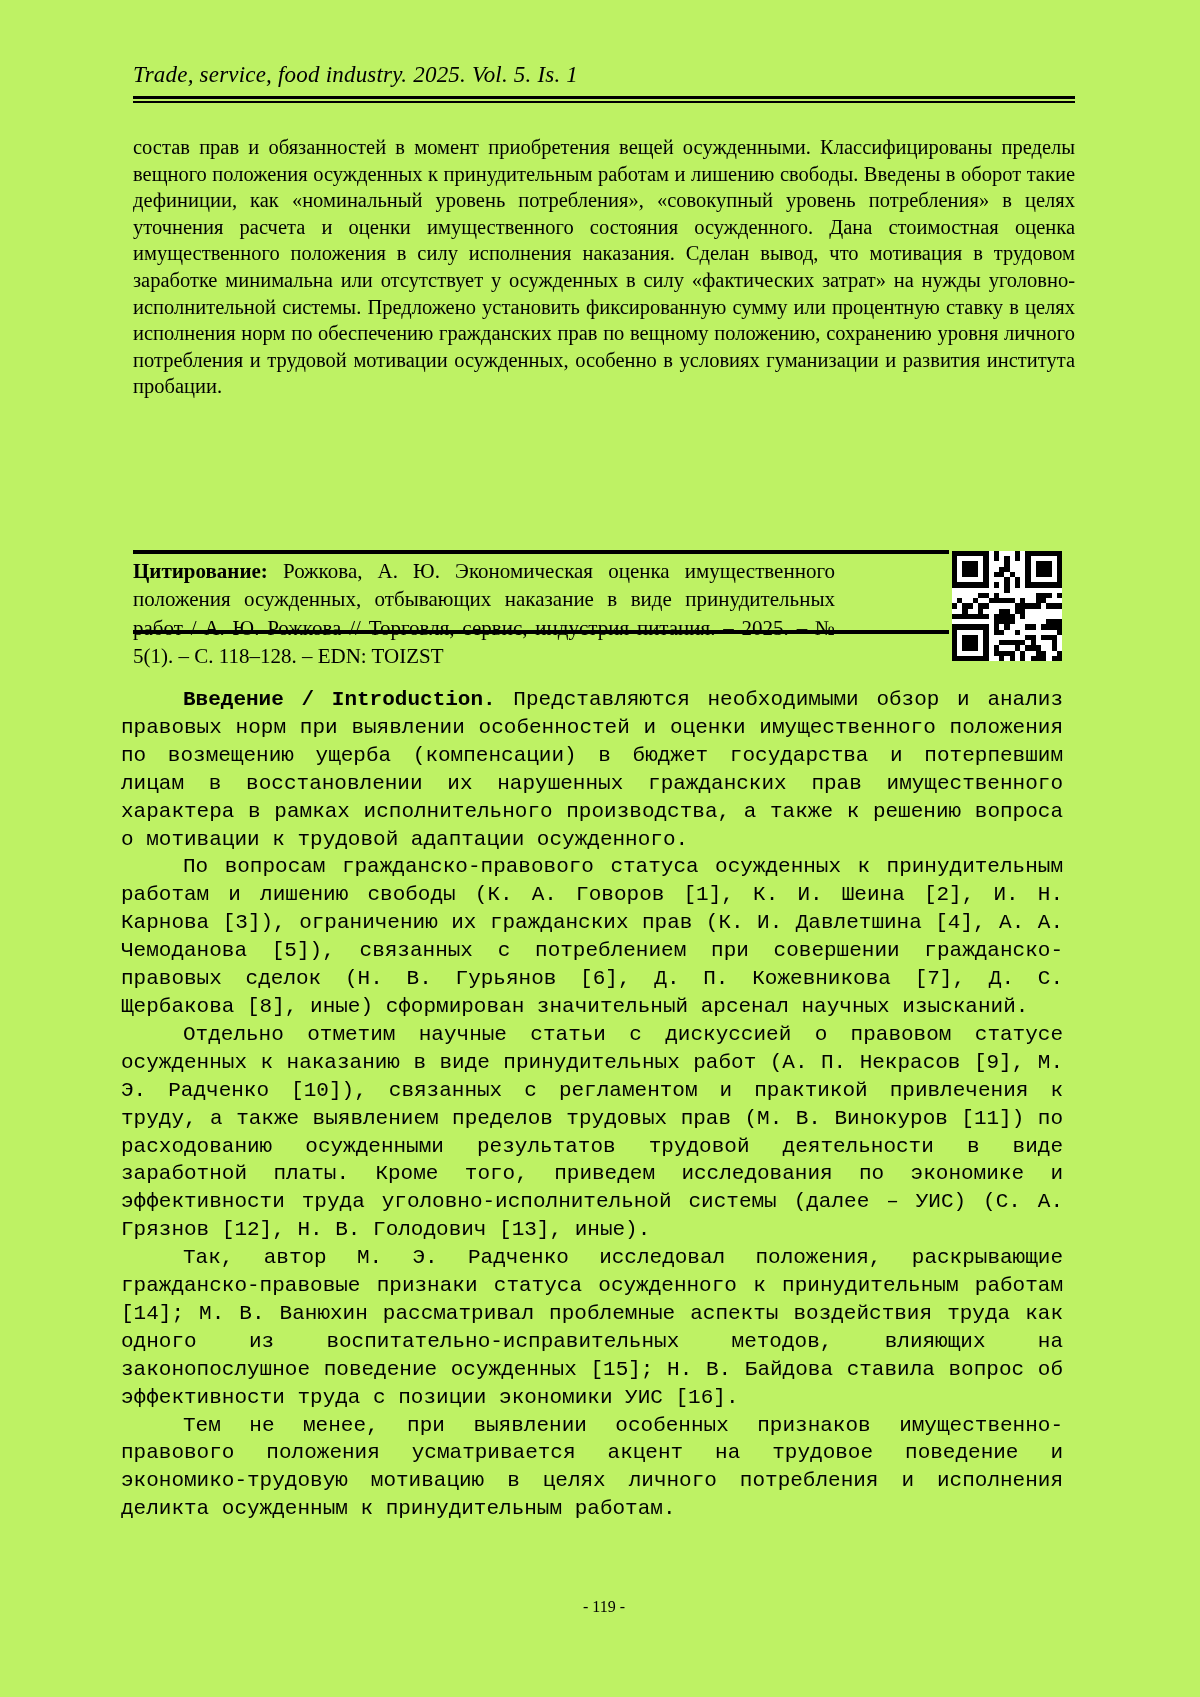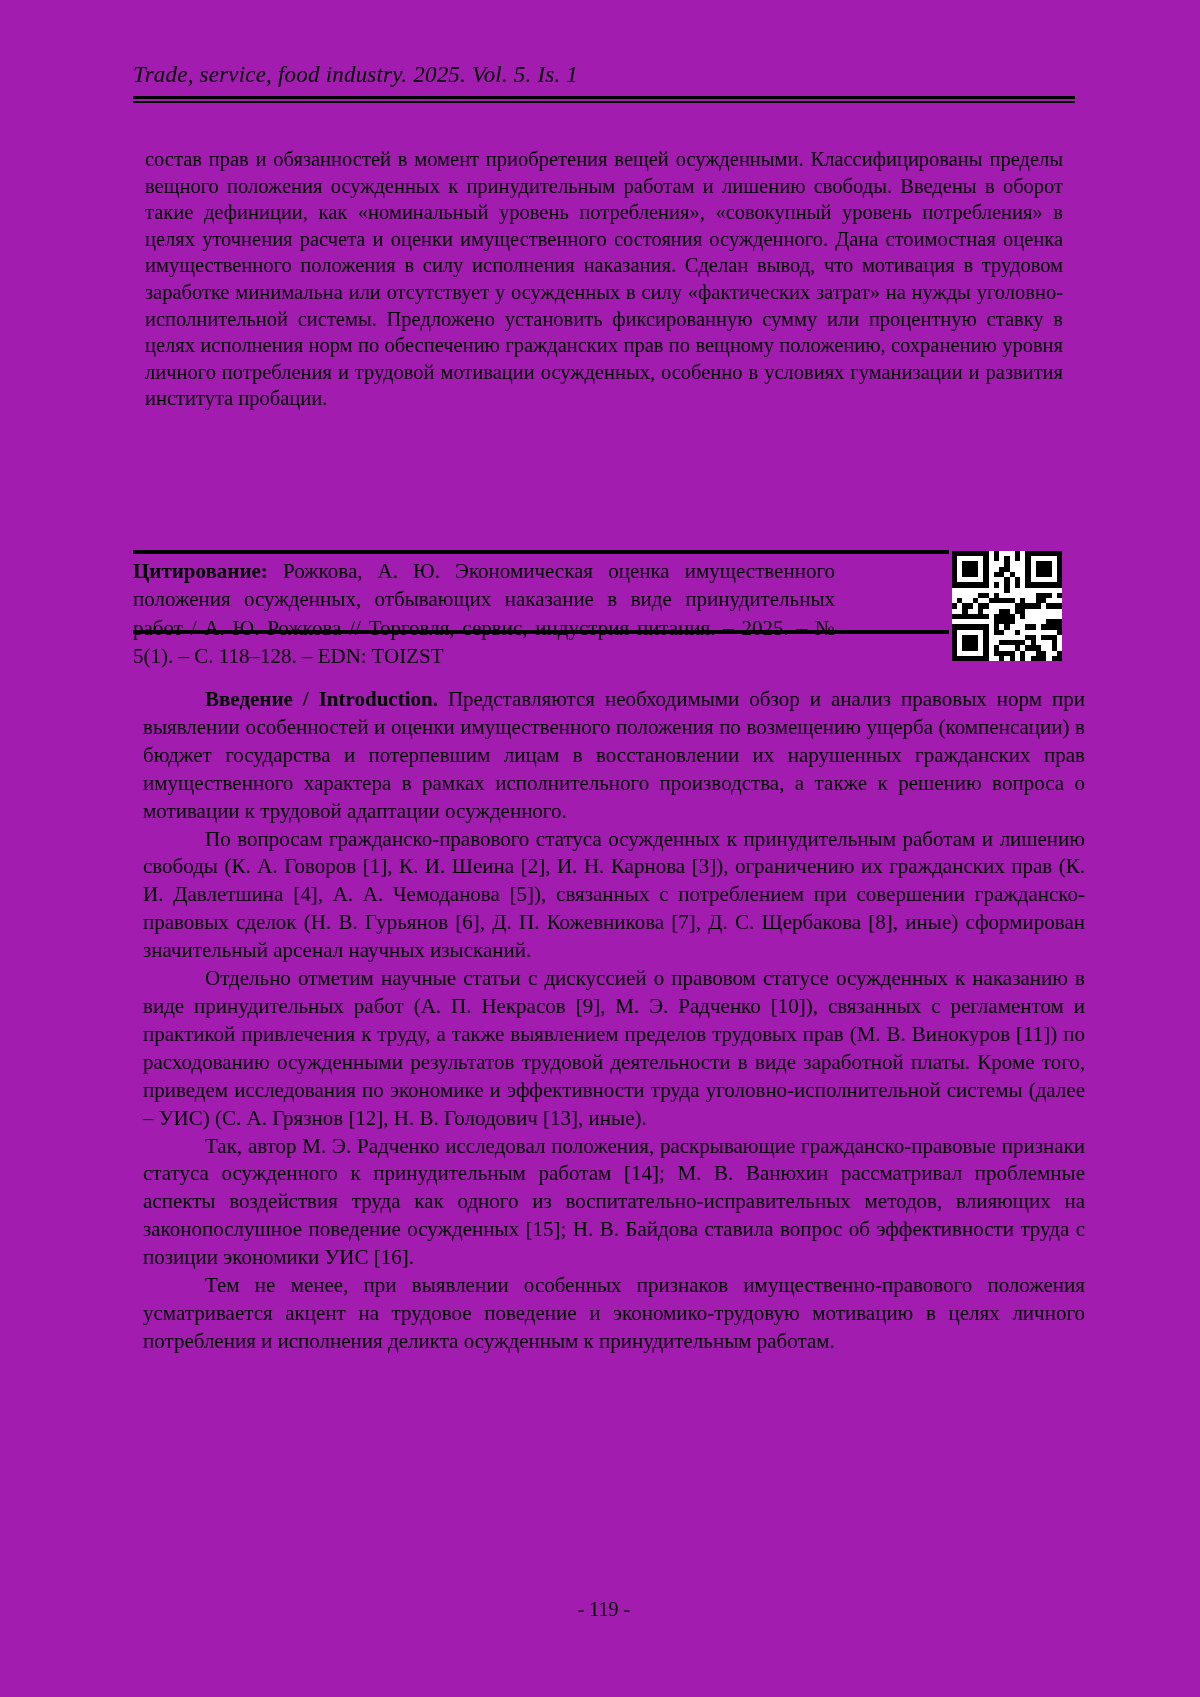--- a/index.html
+++ b/index.html
@@ -37,21 +37,21 @@
 
   .abstract-section {
     position: absolute;
     left: 133px;
     top: 134px;
     width: 942px;
     font-size: 20.5px;
     line-height: 26.6px;
     text-align: justify;
   }
-  .abstract-section p { margin: 12px; }
+  .abstract-section p { margin: 0; }
   .abstract-section p.keywords { text-indent: 62px; }
 
   .citation-block {
     position: absolute;
     left: 133px;
     top: 550px;
     width: 942px;
     height: 84px;
   }
   .rule {
@@ -79,44 +79,45 @@
     top: 1px;
     width: 110px;
     height: 110px;
     background: #fff;
     shape-rendering: crispEdges;
     fill: #000;
   }
 
   .intro-section {
     position: absolute;
-    left: 143px;
+    left: 121px;
     top: 686px;
     width: 942px;
     font-size: 21px;
     line-height: 27.9px;
     text-align: justify;
+    font-family: Liberation Mono, monospace;
   }
   .intro-section p { margin: 0; text-indent: 62px; }
 
   b { font-weight: bold; }
 
   .page-footer {
     position: absolute;
     left: 133px;
     top: 1598px;
     width: 942px;
     text-align: center;
-    font-size: 20px;
+    font-size: 16px;
   }
 </style>
 </head>
 <body>
 
-<div class="page" style="background: #a21caf; color: rgb(0, 0, 0);">
+<div class="page" style="background: #bef264; color: rgb(0, 0, 0);">
 
   <div class="journal-header">Trade, service, food industry. 2025. Vol. 5. Is. 1</div>
 
   <div class="header-rule">
     <div class="bar-thick" style="background: rgb(0, 0, 0);"></div>
     <div class="bar-gap"></div>
     <div class="bar-thin" style="background: rgb(0, 0, 0);"></div>
   </div>
 
   <div class="abstract-section">

